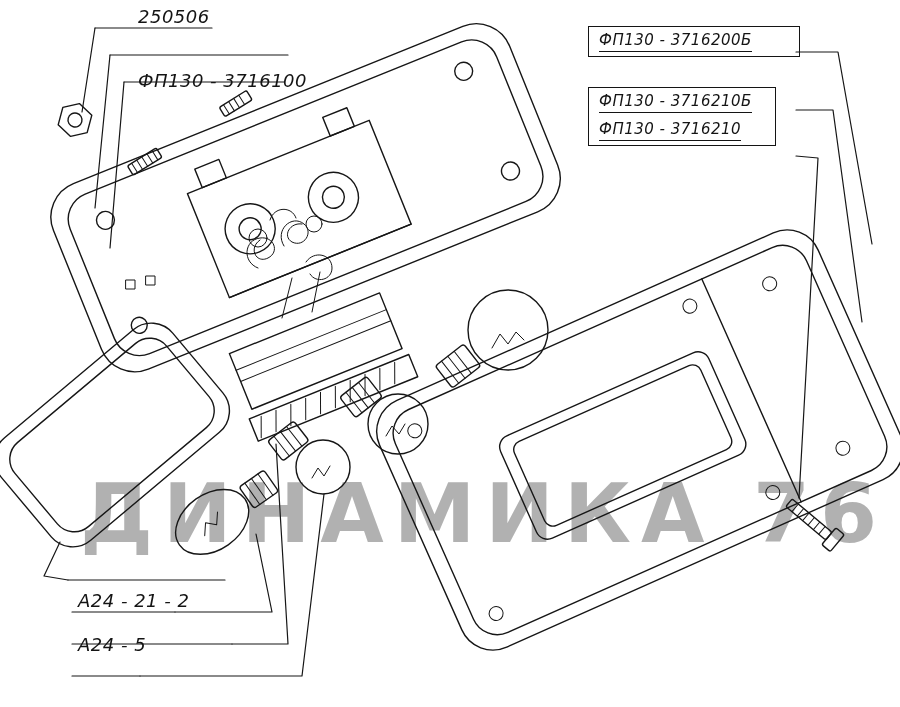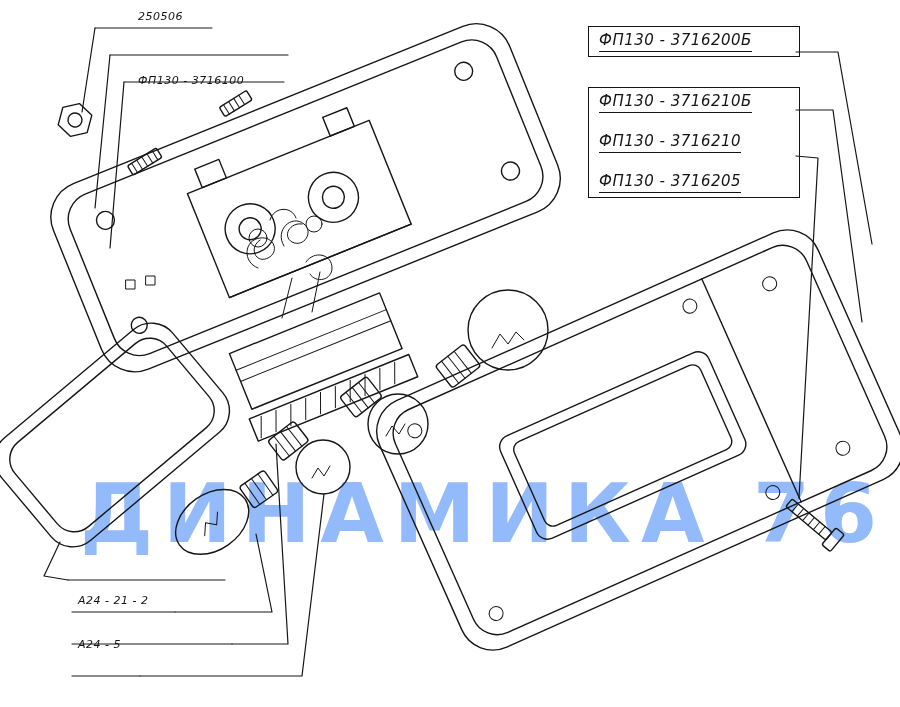--- a/index.html
+++ b/index.html
@@ -1,29 +1,29 @@
 <!DOCTYPE html>
 <html><head>
 <meta charset="utf-8">
 <style>
   * { margin:0; padding:0; box-sizing:border-box; }
   html,body { width:900px; height:707px; background:#ffffff; overflow:hidden; }
   .page { position:relative; width:900px; height:707px; background:#ffffff;
           font-family:"DejaVu Sans", sans-serif; }
   .watermark { position:absolute; left:80px; top:466px; z-index:1;
                font-size:82px; font-weight:bold; letter-spacing:10px;
-               color:#3b82f6; opacity:.55; white-space:nowrap; }
+               color:#737373; opacity:.55; white-space:nowrap; }
   svg.drawing { position:absolute; left:0; top:0; z-index:2; }
   svg.drawing * { stroke:#161616; fill:none; stroke-width:1.4; stroke-linecap:round; stroke-linejoin:round; }
   svg.drawing .thin  { stroke-width:1; }
   svg.drawing .leader{ stroke-width:1.2; }
-  .lbl { position:absolute; z-index:3; font-style:italic; font-size:11px;
+  .lbl { position:absolute; z-index:3; font-style:italic; font-size:18px;
          color:#141414; letter-spacing:.5px; white-space:nowrap; line-height:18px; }
   .pnbox { position:absolute; z-index:3; border:1.6px solid #141414;
-           padding:5px 22px 4px 10px; display:flex; flex-direction:column; gap:20px; }
+           padding:5px 22px 4px 10px; display:flex; flex-direction:column; gap:8px; }
   .pnbox .row { font-style:italic; font-size:15px; letter-spacing:.5px; line-height:17px;
                 color:#141414; border-bottom:1.2px solid #141414; padding-bottom:2px;
                 width:max-content; white-space:nowrap; }
 </style>
 </head>
 <body>
 
 <div class="page">
 
   <div class="watermark">ДИНАМИКА 76</div>
@@ -165,22 +165,21 @@
     </g>
   </svg>
 
   <div class="lbl" style="left:138px; top:8px;">250506</div>
   <div class="lbl" style="left:138px; top:72px;">ФП130 - 3716100</div>
 
   <div class="pnbox" style="left:588px; top:26px; width:212px;">
     <span class="row">ФП130 - 3716200Б</span>
   </div>
 
-  <div class="pnbox" style="left:588px; top:87px; width:212px;">
+  <div class="pnbox" style="left:588px; top:87px; width:188px;">
     <span class="row">ФП130 - 3716210Б</span>
     <span class="row">ФП130 - 3716210</span>
-    <span class="row">ФП130 - 3716205</span>
   </div>
 
   <div class="lbl" style="left:78px; top:592px;font-style:italic;">А24 - 21 - 2</div>
   <div class="lbl" style="left:78px; top:636px;">А24 - 5</div>
 
 </div>
 
 </body></html>

